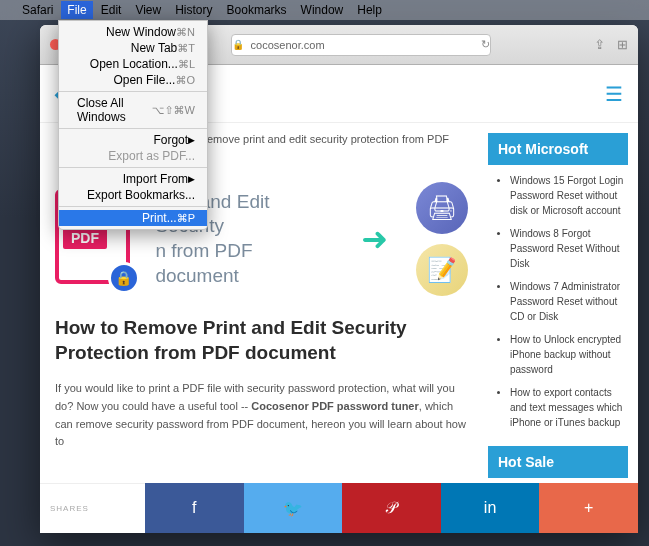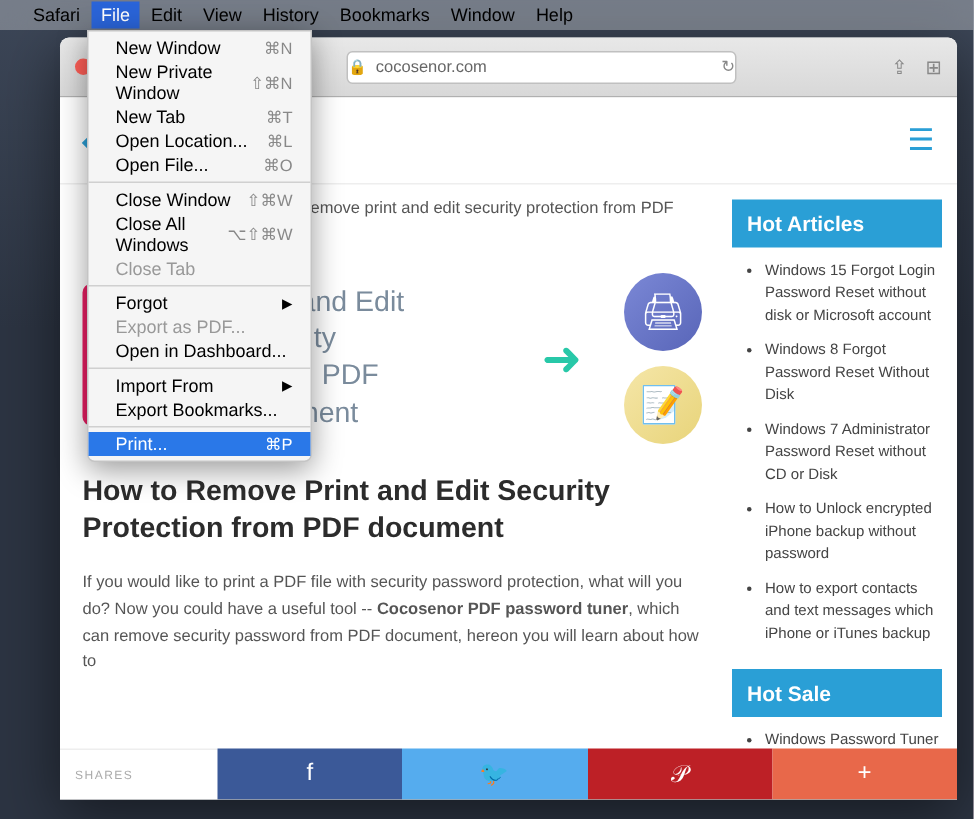--- a/index.html
+++ b/index.html
@@ -3,21 +3,21 @@
 <meta charset="utf-8">
 <style>
 * { margin: 0; padding: 0; box-sizing: border-box; font-family: -apple-system, "Helvetica Neue", Arial, sans-serif; }
 body { width: 649px; height: 546px; background: linear-gradient(135deg, #2a3445 0%, #4a5568 50%, #6b5b73 100%); position: relative; overflow: hidden; }
 .desktop-bg { position: absolute; inset: 0; background: linear-gradient(180deg, #3d4758 0%, #2c3442 40%), linear-gradient(90deg, transparent 0%, rgba(139,123,108,0.3) 20%, transparent 40%); }
 .menubar { position: relative; z-index: 100; height: 20px; background: rgba(255,255,255,0.3); backdrop-filter: blur(10px); display: flex; align-items: center; font-size: 12px; color: #000; padding: 0 8px; gap: 14px; }
 .menubar .apple { font-size: 13px; }
 .menubar-item { cursor: default; }
 .menubar-item.active { background: #2a64d8; color: #fff; padding: 2px 6px; margin: -2px -6px; }
 .dropdown { position: absolute; top: 20px; left: 58px; width: 150px; background: #f5f5f5; border: 1px solid rgba(0,0,0,0.2); border-radius: 0 0 5px 5px; box-shadow: 0 5px 20px rgba(0,0,0,0.4); font-size: 12px; z-index: 200; padding: 3px 0; }
-.dropdown-item { display: flex; justify-content: space-between; align-items: center; padding: 1px 12px 1px 18px; color: #000; }
+.dropdown-item { display: flex; justify-content: flex-end; align-items: center; padding: 1px 12px 1px 18px; color: #000; }
 .dropdown-item.disabled { color: #999; }
 .dropdown-item.highlighted { background: #2a78e8; color: #fff; }
 .dropdown-sep { height: 1px; background: #d0d0d0; margin: 3px 0; }
 .shortcut { color: #888; font-size: 11px; }
 .dropdown-item.highlighted .shortcut { color: #fff; }
 .arrow-sub { font-size: 9px; }
 .safari-window { position: absolute; top: 25px; left: 40px; width: 598px; height: 508px; background: #fff; border-radius: 6px 6px 0 0; box-shadow: 0 10px 40px rgba(0,0,0,0.5); overflow: hidden; }
 .toolbar { height: 40px; background: linear-gradient(#e8e8e8, #d8d8d8); border-bottom: 1px solid #b0b0b0; display: flex; align-items: center; padding: 0 10px; gap: 8px; }
 .traffic { display: flex; gap: 6px; margin-right: 10px; }
 .traffic span { width: 11px; height: 11px; border-radius: 50%; }
@@ -49,21 +49,21 @@
 .pdf-label { position: absolute; top: 38px; left: 8px; background: #e91e63; color: #fff; font-weight: bold; padding: 3px 8px; font-size: 14px; border-radius: 2px; }
 .pdf-lock { position: absolute; bottom: -5px; right: -5px; width: 32px; height: 32px; background: #2a64d8; border-radius: 50%; display: flex; align-items: center; justify-content: center; color: #fff; font-size: 14px; border: 3px solid #fff; }
 .green-arrow { color: #28c8a8; font-size: 32px; margin: 0 8px; }
 .article-title { font-size: 19px; font-weight: bold; color: #2c2c2c; margin: 20px 0 15px; line-height: 1.3; }
 .article-text { font-size: 11px; color: #555; line-height: 1.6; }
 .sidebar { width: 155px; padding: 10px 10px 0 5px; }
 .side-box-title { background: #2a9fd6; color: #fff; padding: 8px 10px; font-size: 14px; font-weight: bold; }
 .side-list { list-style: disc; padding: 8px 0 8px 22px; font-size: 10px; color: #444; line-height: 1.5; }
 .side-list li { margin-bottom: 8px; }
 .more-link { color: #2a9fd6; font-size: 10px; }
-.share-bar { position: absolute; bottom: 0; left: 0; right: 0; height: 34px; display: flex; }
+.share-bar { position: absolute; bottom: 0; left: 0; right: 0; height: 50px; display: flex; }
 .share-label { width: 105px; background: #fff; border-top: 1px solid #eee; display: flex; align-items: center; padding-left: 10px; font-size: 8px; color: #aaa; letter-spacing: 1px; }
 .share-btn { flex: 1; display: flex; align-items: center; justify-content: center; color: #fff; font-size: 16px; }
 .sb-fb { background: #3b5998; } .sb-tw { background: #55acee; } .sb-pin { background: #bd2026; } .sb-in { background: #0077b5; } .sb-more { background: #e8684a; }
 </style>
 </head>
 <body>
 
 <div class="desktop-bg"></div>
 
 <div class="menubar">
@@ -77,57 +77,43 @@
   <span class="menubar-item">Window</span>
   <span class="menubar-item">Help</span>
 </div>
 
 <div class="dropdown">
   <div class="dropdown-item">
       <span>New Window</span>
       <span class="shortcut">⌘N</span>
     </div>
   <div class="dropdown-item">
-      <span>New Private Window</span>
-      <span class="shortcut">⇧⌘N</span>
-    </div>
-  <div class="dropdown-item">
       <span>New Tab</span>
       <span class="shortcut">⌘T</span>
     </div>
   <div class="dropdown-item">
       <span>Open Location...</span>
       <span class="shortcut">⌘L</span>
     </div>
   <div class="dropdown-item">
       <span>Open File...</span>
       <span class="shortcut">⌘O</span>
     </div>
   <div class="dropdown-sep"></div>
   <div class="dropdown-item">
-      <span>Close Window</span>
-      <span class="shortcut">⇧⌘W</span>
-    </div>
-  <div class="dropdown-item">
       <span>Close All Windows</span>
       <span class="shortcut">⌥⇧⌘W</span>
     </div>
-  <div class="dropdown-item disabled">
-      <span>Close Tab</span>
-    </div>
   <div class="dropdown-sep"></div>
   <div class="dropdown-item">
       <span>Forgot</span>
       <span class="arrow-sub">▶</span>
     </div>
   <div class="dropdown-item disabled">
       <span>Export as PDF...</span>
-    </div>
-  <div class="dropdown-item">
-      <span>Open in Dashboard...</span>
     </div>
   <div class="dropdown-sep"></div>
   <div class="dropdown-item">
       <span>Import From</span>
       <span class="arrow-sub">▶</span>
     </div>
   <div class="dropdown-item">
       <span>Export Bookmarks...</span>
     </div>
   <div class="dropdown-sep"></div>
@@ -196,21 +182,21 @@
             </div>
           </div>
 
           <h1 class="article-title">How to Remove Print and Edit Security Protection from PDF document</h1>
           <p class="article-text">
             <span>If you would like to print a PDF file with security password protection, what will you do? Now you could have a useful tool -- </span><b>Cocosenor PDF password tuner</b><span>, which can remove security password from PDF document, hereon you will learn about how to</span>
           </p>
         </div>
 
         <div class="sidebar">
-          <div class="side-box-title">Hot Articles</div>
+          <div class="side-box-title">Hot Microsoft</div>
           <ul class="side-list">
             <li>Windows 15 Forgot Login Password Reset without disk or Microsoft account</li>
             <li>Windows 8 Forgot Password Reset Without Disk</li>
             <li>Windows 7 Administrator Password Reset without CD or Disk</li>
             <li>How to Unlock encrypted iPhone backup without password</li>
             <li>How to export contacts and text messages which iPhone or iTunes backup</li>
           </ul>
           <div class="side-box-title">Hot Sale</div>
           <ul class="side-list">
             <li>Windows Password Tuner</li>
@@ -218,15 +204,16 @@
         </div>
       </div>
     </div>
   </div>
 
   <div class="share-bar">
     <div class="share-label">SHARES</div>
     <div class="share-btn sb-fb">f</div>
     <div class="share-btn sb-tw">🐦</div>
     <div class="share-btn sb-pin">𝒫</div>
+    <div class="share-btn sb-in">in</div>
     <div class="share-btn sb-more">+</div>
   </div>
 </div>
 
 </body></html>

